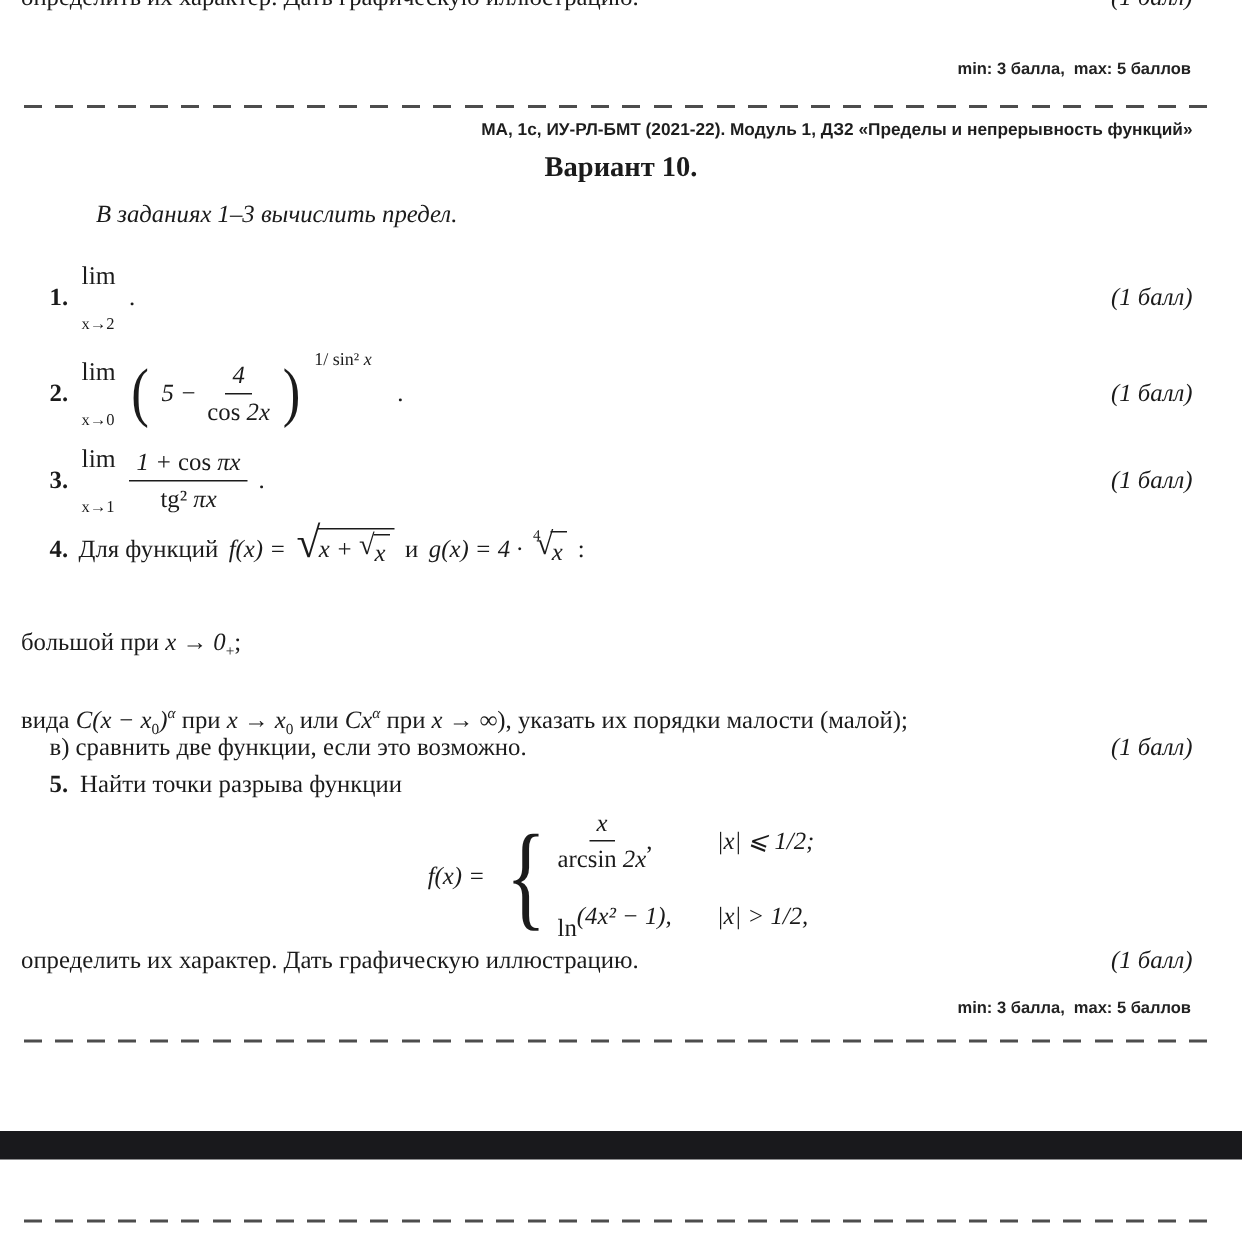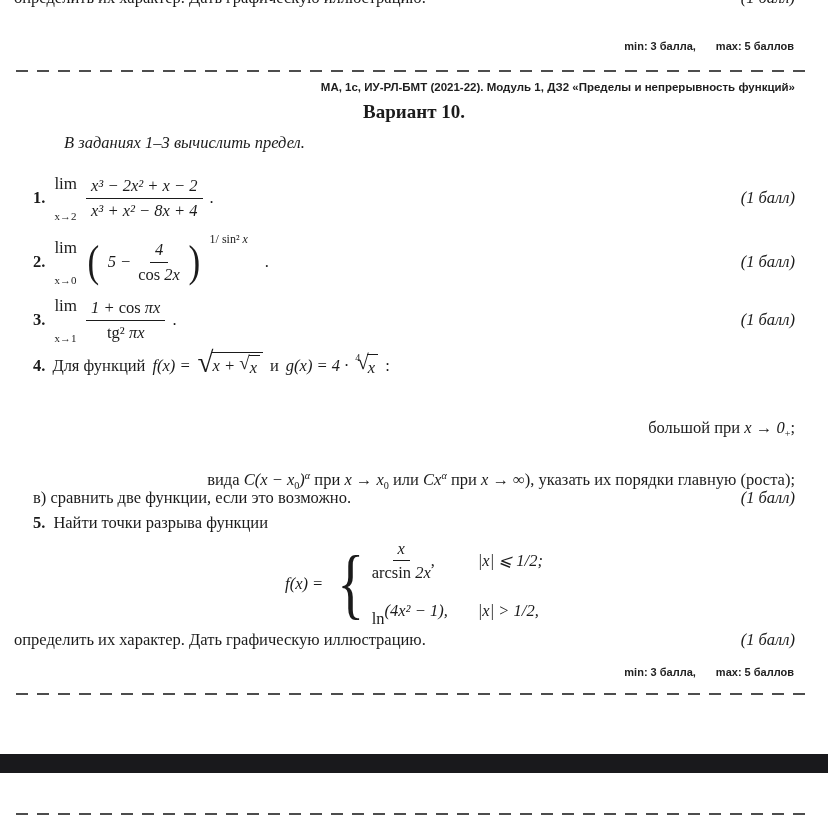--- a/index.html
+++ b/index.html
@@ -21,41 +21,41 @@
   .top-clip{position:absolute;top:0;left:14px;right:33px;height:9px;overflow:hidden;}
   .top-clip .line{position:absolute;top:-13px;left:0;right:0;display:flex;}
   .top-clip .score{margin-left:auto;}
 
   
   .sans-note{
     position:absolute;font-family:"Liberation Sans","DejaVu Sans",sans-serif;
     font-weight:700;font-size:11px;line-height:13px;color:#222;
     display:flex;
   }
-  .sans-note .gap{margin-left:20px;}
+  .sans-note .gap{margin-left:6px;}
   .hdr{
     position:absolute;top:80px;right:33px;
     font-family:"Liberation Sans","DejaVu Sans",sans-serif;
     font-weight:700;font-size:11.5px;line-height:14px;color:#1e1e1e;
   }
 
   
   .dash{
     position:absolute;left:16px;right:16px;height:2px;
     background:repeating-linear-gradient(90deg,var(--dash) 0 12px,transparent 12px 21px);
   }
 
   .title{position:absolute;top:101px;left:0;right:0;text-align:center;
     font-weight:bold;font-size:19px;}
 
   .instr{position:absolute;top:132px;left:33px;margin-left:31px;}
 
   
   .tline{position:absolute;left:33px;right:33px;}
-  .tline.cont{left:14px;text-align:right;}
+  .tline.cont{left:14px;}
   .tline.row{display:flex;}
   .tline.row .score{margin-left:auto;}
   .just{text-align:justify;text-align-last:justify;}
 
   
   .prob{position:absolute;left:33px;right:33px;display:flex;align-items:center;gap:7px;}
   .prob .score{margin-left:auto;align-self:center;}
   .pnum{font-weight:bold;}
   .lim{display:inline-flex;flex-direction:column;align-items:flex-start;line-height:1;margin:0 2px;}
   .lim-word{font-size:17px;}
@@ -111,24 +111,20 @@
   <div class="title">Вариант 10.</div>
 
   <div class="instr i">В заданиях 1–3 вычислить предел.</div>
 
   <div class="prob" style="top:172px;height:52px;">
     <span class="pnum">1.</span>
     <span class="lim">
       <span class="lim-word">lim</span>
       <span class="lim-sub">x→2</span>
     </span>
-    <span class="frac">
-      <span class="fnum i">x³ − 2x² + x − 2</span>
-      <span class="fden i">x³ + x² − 8x + 4</span>
-    </span>
     <span class="period">.</span>
     <span class="score i">(1 балл)</span>
   </div>
 
   <div class="prob" style="top:230px;height:64px;">
     <span class="pnum">2.</span>
     <span class="lim">
       <span class="lim-word">lim</span>
       <span class="lim-sub">x→0</span>
     </span>
@@ -175,21 +171,21 @@
     <span class="i">g(x) = 4 · </span>
     <span class="rad">
       <span class="rootidx">4</span>
       <span class="rsign" style="font-size:21px;transform:translateY(-2px);">√</span>
       <span class="rbody"><span class="i">x</span></span>
     </span>
     <span>:</span>
   </div>
 
   <div class="tline cont rich" style="top:417px;"><span>большой при </span><span class="i">x → 0</span><sub>+</sub><span>;</span></div>
-  <div class="tline cont rich" style="top:469px;"><span>вида </span><span class="i">C(x − x</span><sub>0</sub><span class="i">)</span><sup>α</sup><span> при </span><span class="i">x → x</span><sub>0</sub><span> или </span><span class="i">Cx</span><sup>α</sup><span> при </span><span class="i">x → ∞</span><span>), указать их порядки главную (роста);</span></div>
+  <div class="tline cont rich" style="top:469px;"><span>вида </span><span class="i">C(x − x</span><sub>0</sub><span class="i">)</span><sup>α</sup><span> при </span><span class="i">x → x</span><sub>0</sub><span> или </span><span class="i">Cx</span><sup>α</sup><span> при </span><span class="i">x → ∞</span><span>), указать их порядки малости (малой);</span></div>
   <div class="tline row" style="top:487px;">
     <span>в) сравнить две функции, если это возможно.</span>
     <span class="score i">(1 балл)</span>
   </div>
 
   <div class="tline" style="top:512px;display:flex;gap:8px;">
     <span class="pnum">5.</span>
     <span>Найти точки разрыва функции</span>
   </div>
 

